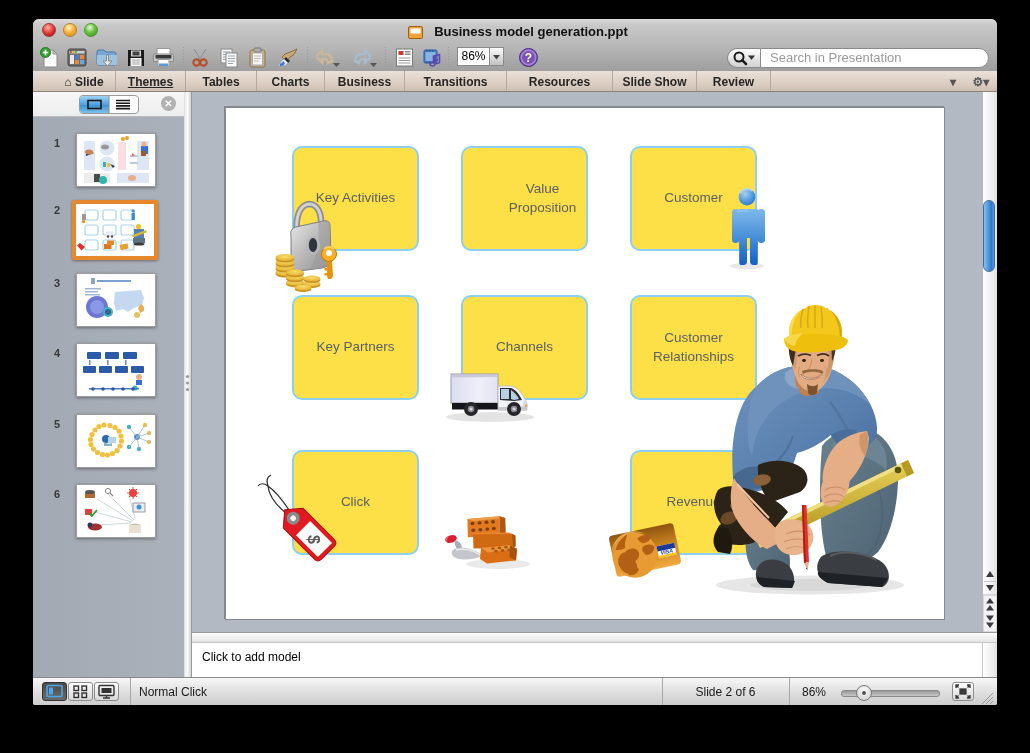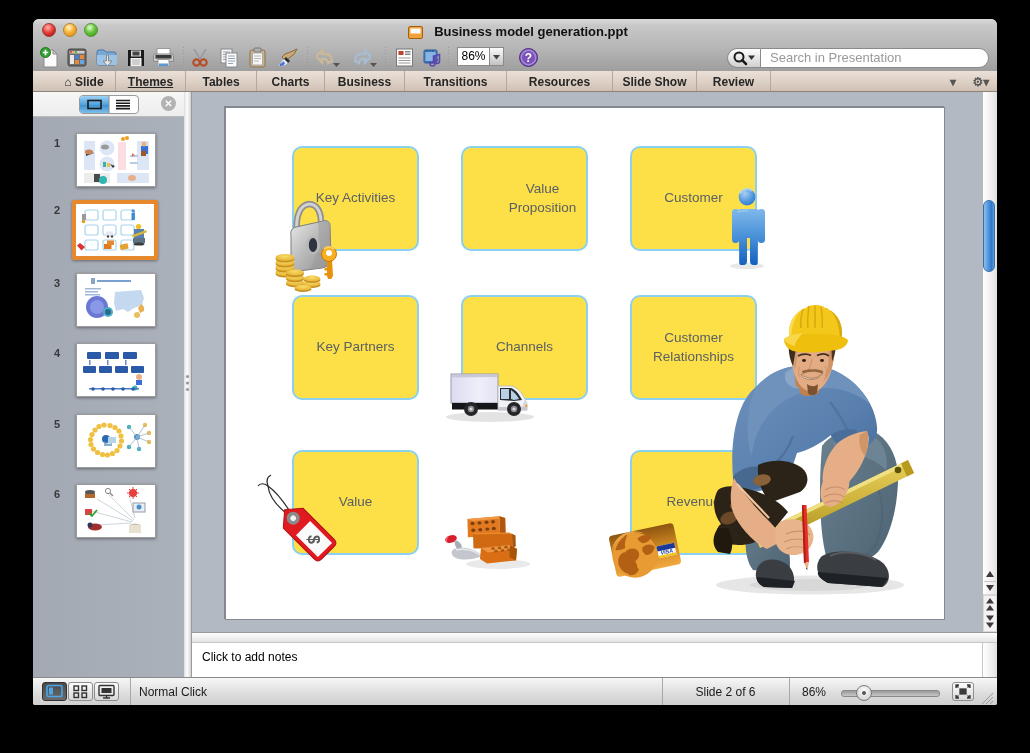--- a/index.html
+++ b/index.html
@@ -257,21 +257,21 @@
       <path d="M52 40 h12 v8 h-12z" fill="#e8e0d0"></path>
           <path d="M52 40 q6 -3 12 0" fill="#c8c0a8"></path>
     </svg></div>
     <div class="abs" id="slide">
       <div class="bbox" style="left:66px;top:38px;">Key Activities</div>
       <div class="bbox" style="left:235px;top:38px;padding-left:36px;">Value Proposition</div>
       <div class="bbox" style="left:404px;top:38px;">Customer</div>
       <div class="bbox" style="left:235px;top:187px;">Channels</div>
       <div class="bbox" style="left:66px;top:187px;">Key Partners</div>
       <div class="bbox" style="left:404px;top:187px;">Customer<br>Relationships</div>
-      <div class="bbox" style="left:66px;top:342px;">Value</div>
+      <div class="bbox" style="left:66px;top:342px;">Click</div>
       <div class="bbox" style="left:404px;top:342px;">Revenue</div>
       <svg class="abs" style="left:0;top:0;" width="718" height="511" viewBox="0 0 718 511">
       <defs>
         <linearGradient id="gsteel" x1="0" y1="0" x2="1" y2="1">
               <stop offset="0" stop-color="#e8e8e8"></stop>
               <stop offset=".5" stop-color="#b8b8b8"></stop>
               <stop offset="1" stop-color="#8f8f8f"></stop>
             </linearGradient>
         <linearGradient id="gblue" x1="0" y1="0" x2="0" y2="1">
               <stop offset="0" stop-color="#79b5e9"></stop>
@@ -558,21 +558,21 @@
       </svg>
     </div>
     <div class="abs" id="vthumb"></div>
     <div class="abs" id="splitter"></div>
     <div class="abs" id="spdots"><svg width="16" height="3">
           <circle cx="2" cy="1.5" r="1.3" fill="#8a8a8a"></circle>
           <circle cx="8" cy="1.5" r="1.3" fill="#8a8a8a"></circle>
           <circle cx="14" cy="1.5" r="1.3" fill="#8a8a8a"></circle>
         </svg></div>
     <div class="abs" id="notes">
-        <span>Click to add notes</span>
+        <span>Click to add model</span>
       </div>
     <div class="abs" style="left:949px;top:552px;width:15px;height:34px;background:linear-gradient(90deg,#ffffff,#ececec 70%,#e0e0e0);border-left:1px solid #c8c8c8;box-sizing:border-box;"></div>
   </div>
   <div class="abs" id="chrome">
     <div class="abs light" id="l-red"></div>
     <div class="abs light" id="l-yel"></div>
     <div class="abs light" id="l-grn"></div>
     <div class="abs" id="title">Business model generation.ppt</div>
     <div class="abs" id="titleicon"><svg width="15" height="13">
           <rect x="0.5" y="0.5" width="14" height="12" rx="1.5" fill="#f0a23c" stroke="#a06010"></rect>

